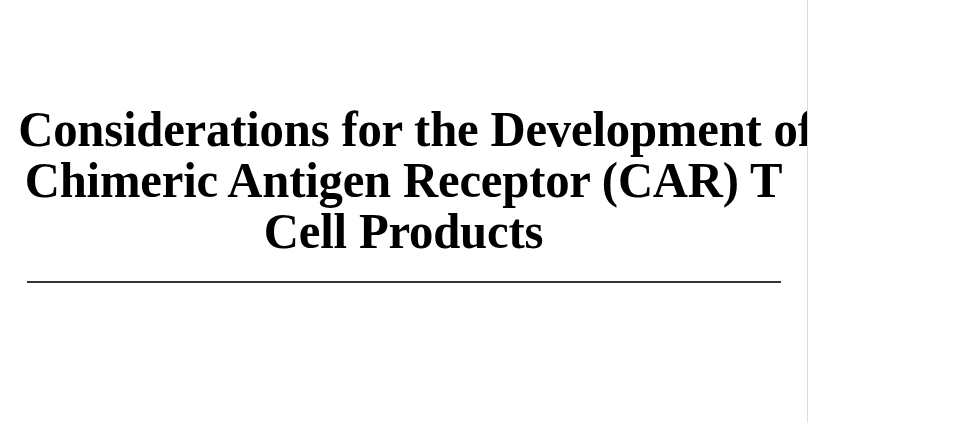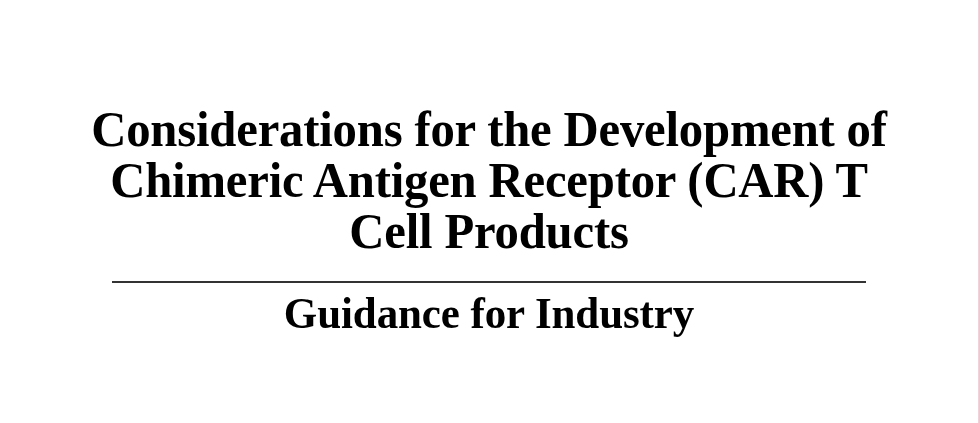--- a/index.html
+++ b/index.html
@@ -7,21 +7,21 @@
     margin: 0;
     padding: 0;
   }
   body {
     background: #ffffff;
     font-family: "Liberation Serif", "DejaVu Serif", serif;
   }
 
   .page {
     position: relative;
-    width: 979px;
+    width: 808px;
     height: 423px;
     background: #ffffff;
     overflow: hidden;
     box-sizing: border-box;
     
     border-right: 1px solid #dcdcdc;
   }
 
   
   .title-block {
@@ -93,17 +93,14 @@
   <div class="title-block">
     <span class="title-line">Considerations for the Development of</span>
     <span class="title-line">Chimeric Antigen Receptor (CAR) T</span>
     <span class="title-line">Cell Products</span>
   </div>
 
   <div class="divider-wrap">
     <hr class="divider-rule">
   </div>
 
-  <div class="subtitle-block">
-    <span class="subtitle-line">Guidance for Industry</span>
-  </div>
 
 </div>
 
 </body></html>

